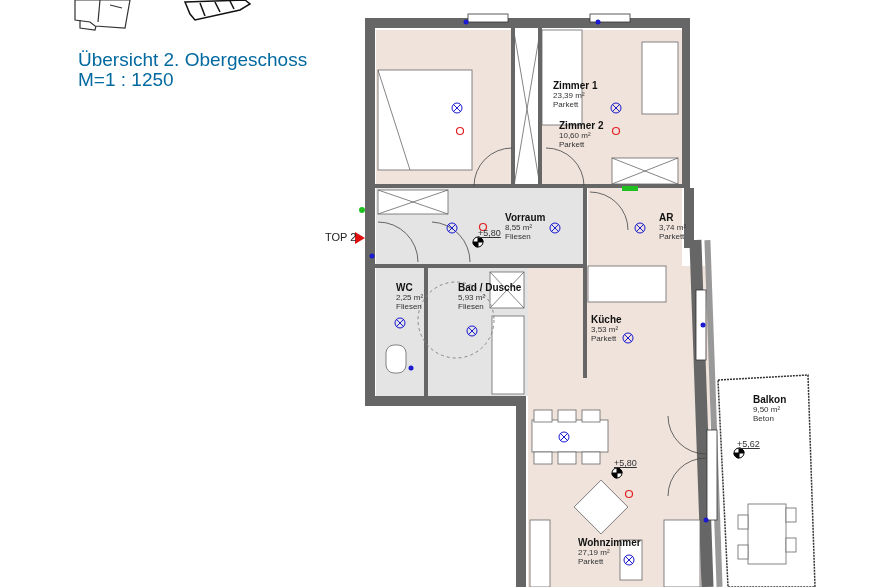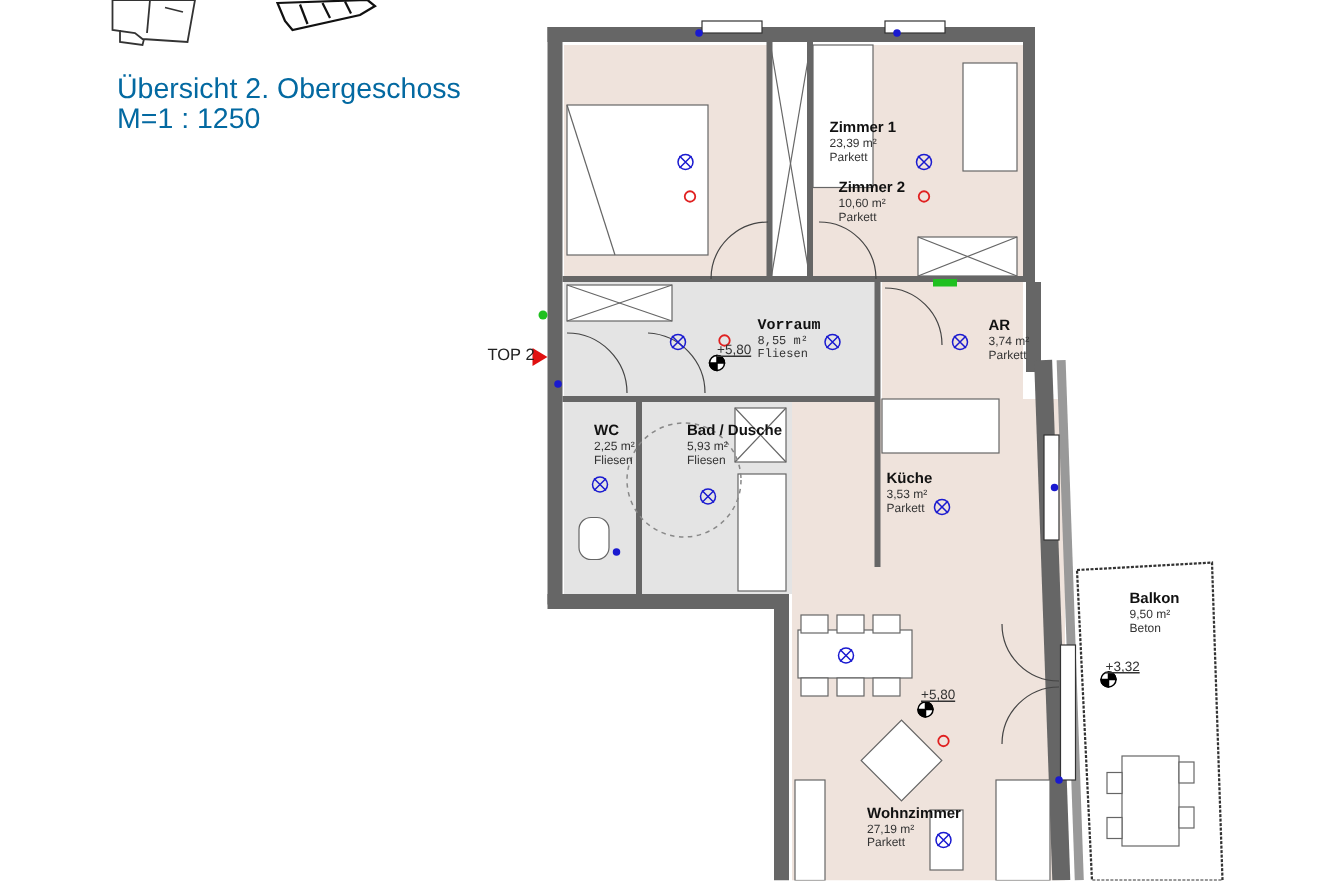--- a/index.html
+++ b/index.html
@@ -198,21 +198,21 @@
 <div class="lbl" style="left:519px;top:80px;margin-left:34px;">
   <span class="n">Zimmer 1</span>
   <span class="s">23,39 m²</span>
   <span class="s">Parkett</span>
 </div>
 <div class="lbl" style="left:559px;top:80px;margin-top:40px;">
   <span class="n">Zimmer 2</span>
   <span class="s">10,60 m²</span>
   <span class="s">Parkett</span>
 </div>
-<div class="lbl" style="left:505px;top:212px;font-family:Liberation Mono, monospace;">
+<div class="lbl" style="left:505px;top:212px;">
   <span class="n">Vorraum</span>
   <span class="s">8,55 m²</span>
   <span class="s">Fliesen</span>
 </div>
 <div class="lbl" style="left:659px;top:212px;">
   <span class="n">AR</span>
   <span class="s">3,74 m²</span>
   <span class="s">Parkett</span>
 </div>
 <div class="lbl" style="left:396px;top:282px;">
@@ -236,13 +236,13 @@
   <span class="s">Parkett</span>
 </div>
 <div class="lbl" style="left:753px;top:394px;">
   <span class="n">Balkon</span>
   <span class="s">9,50 m²</span>
   <span class="s">Beton</span>
 </div>
 
 <div class="lvl" style="left:478px;top:228px;">+5,80</div>
 <div class="lvl" style="left:614px;top:458px;">+5,80</div>
-<div class="lvl" style="left:737px;top:439px;">+3,32</div>
+<div class="lvl" style="left:737px;top:439px;">+5,62</div>
 
 </body></html>

